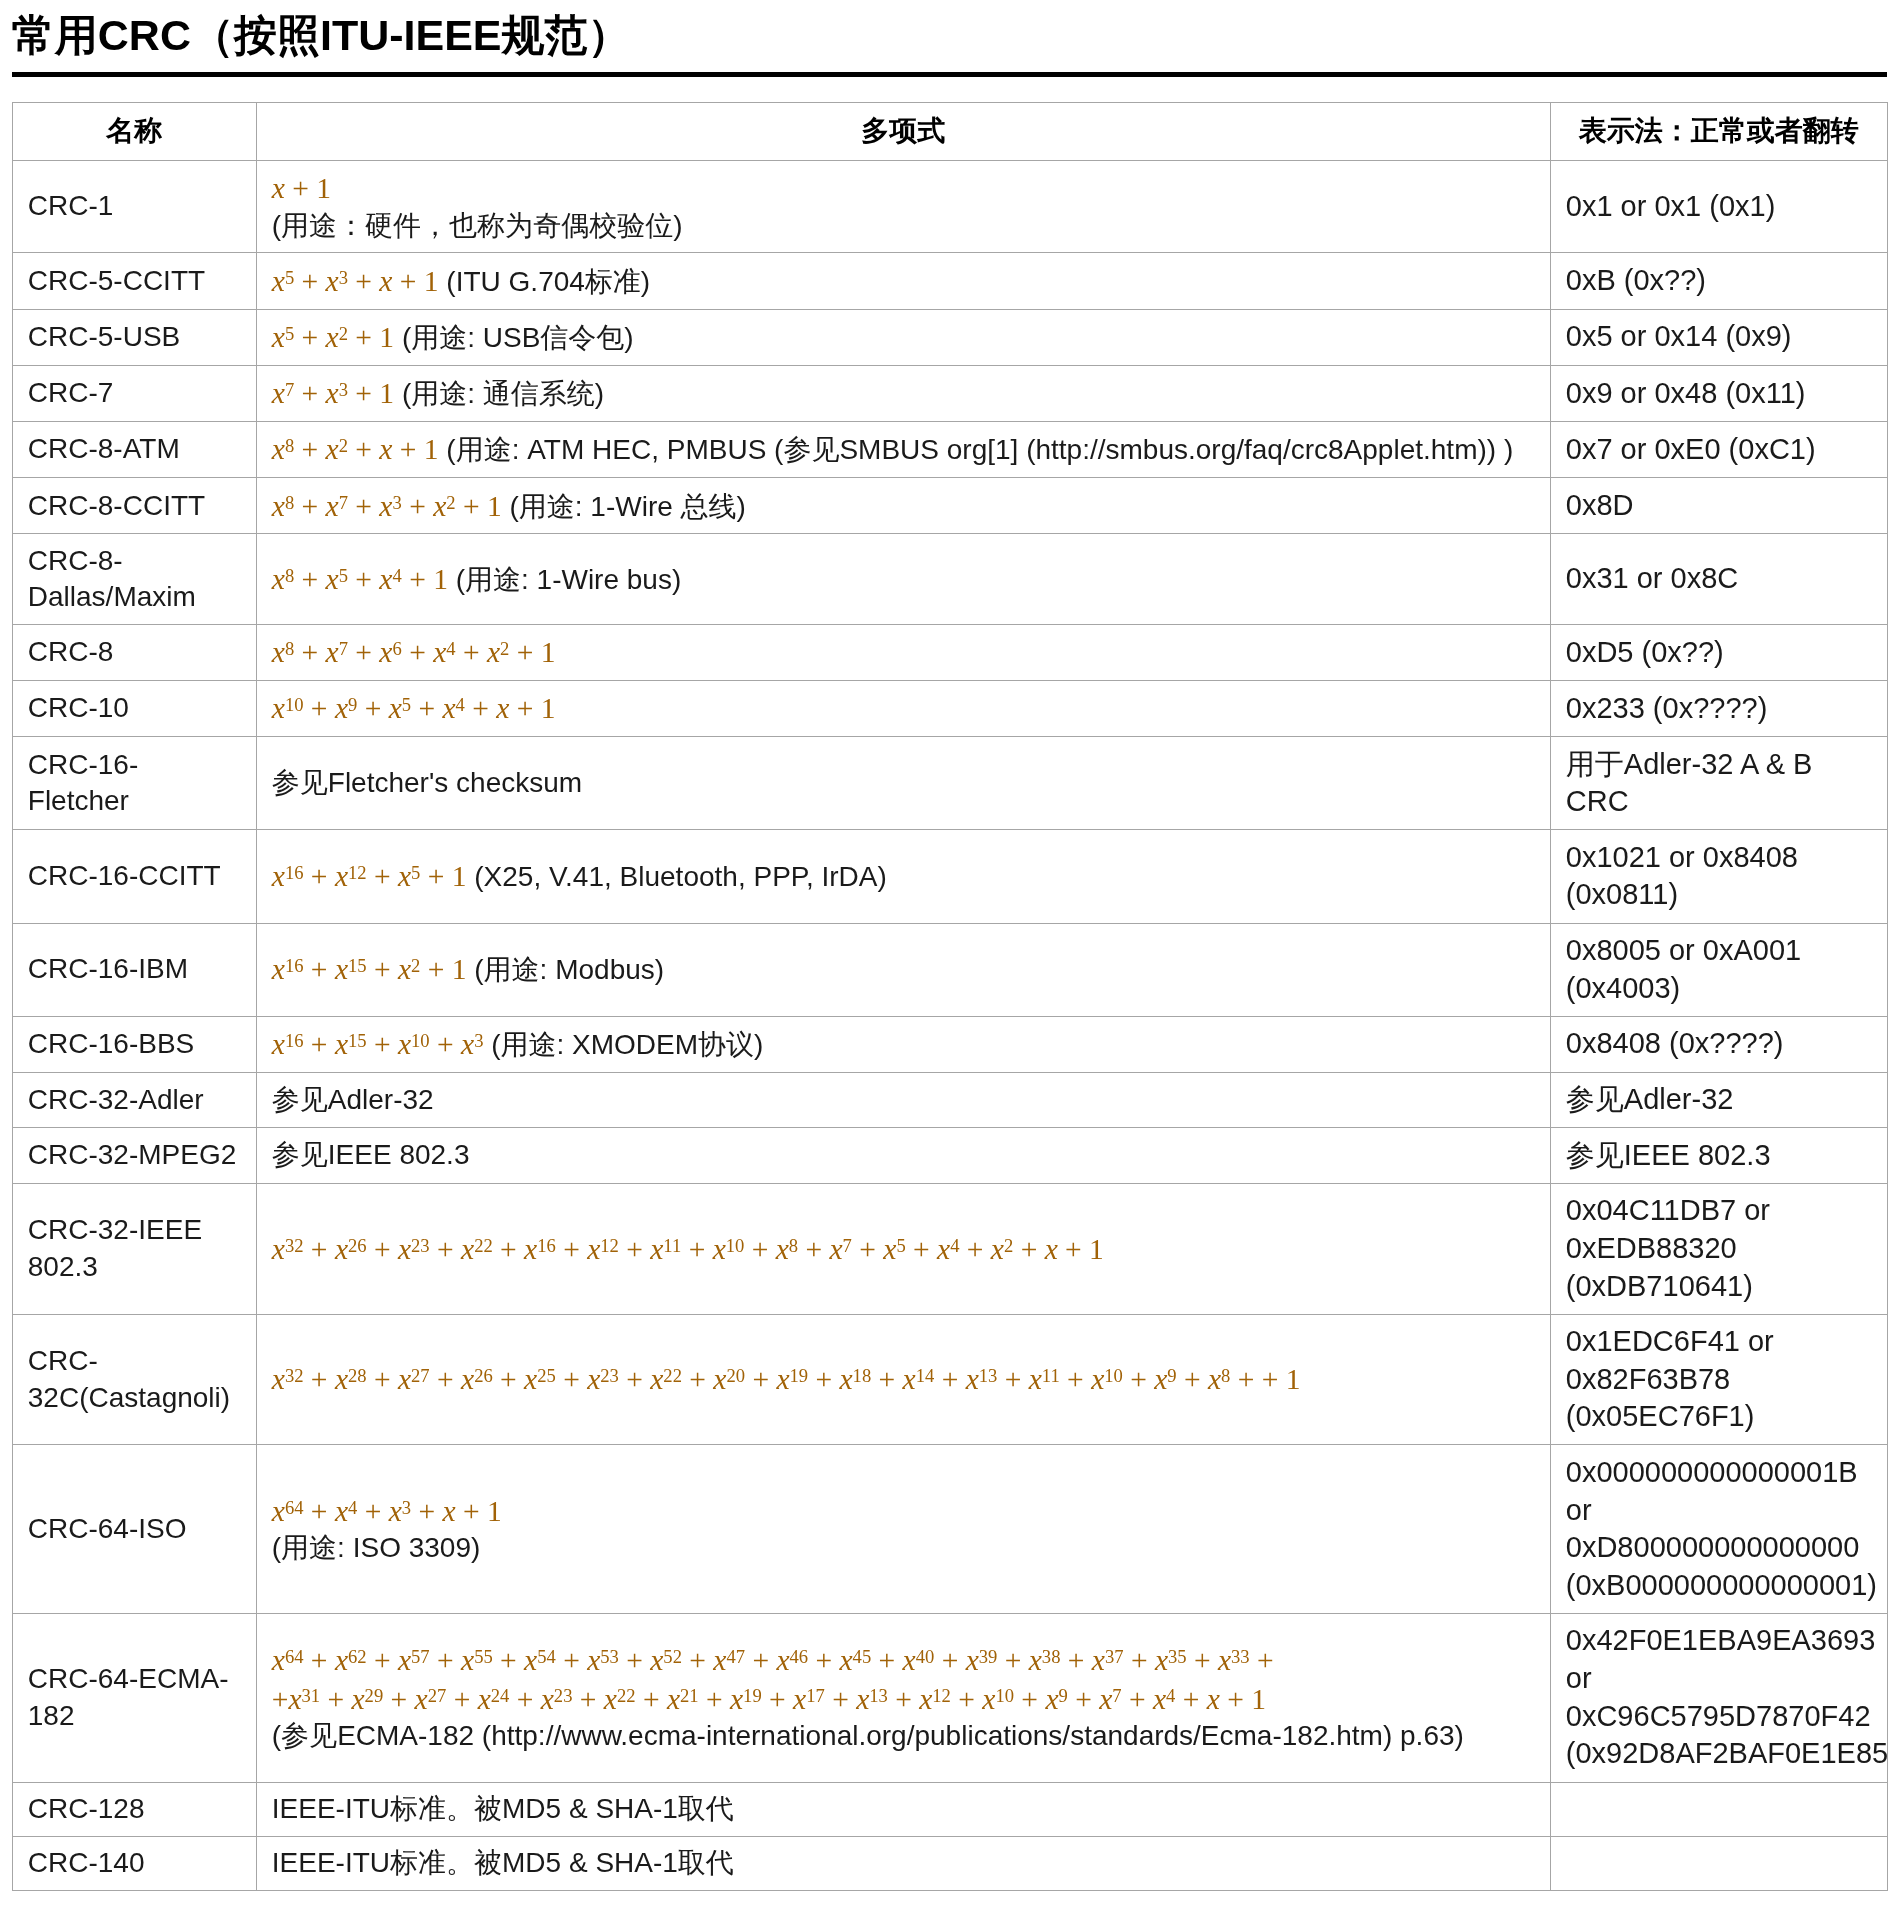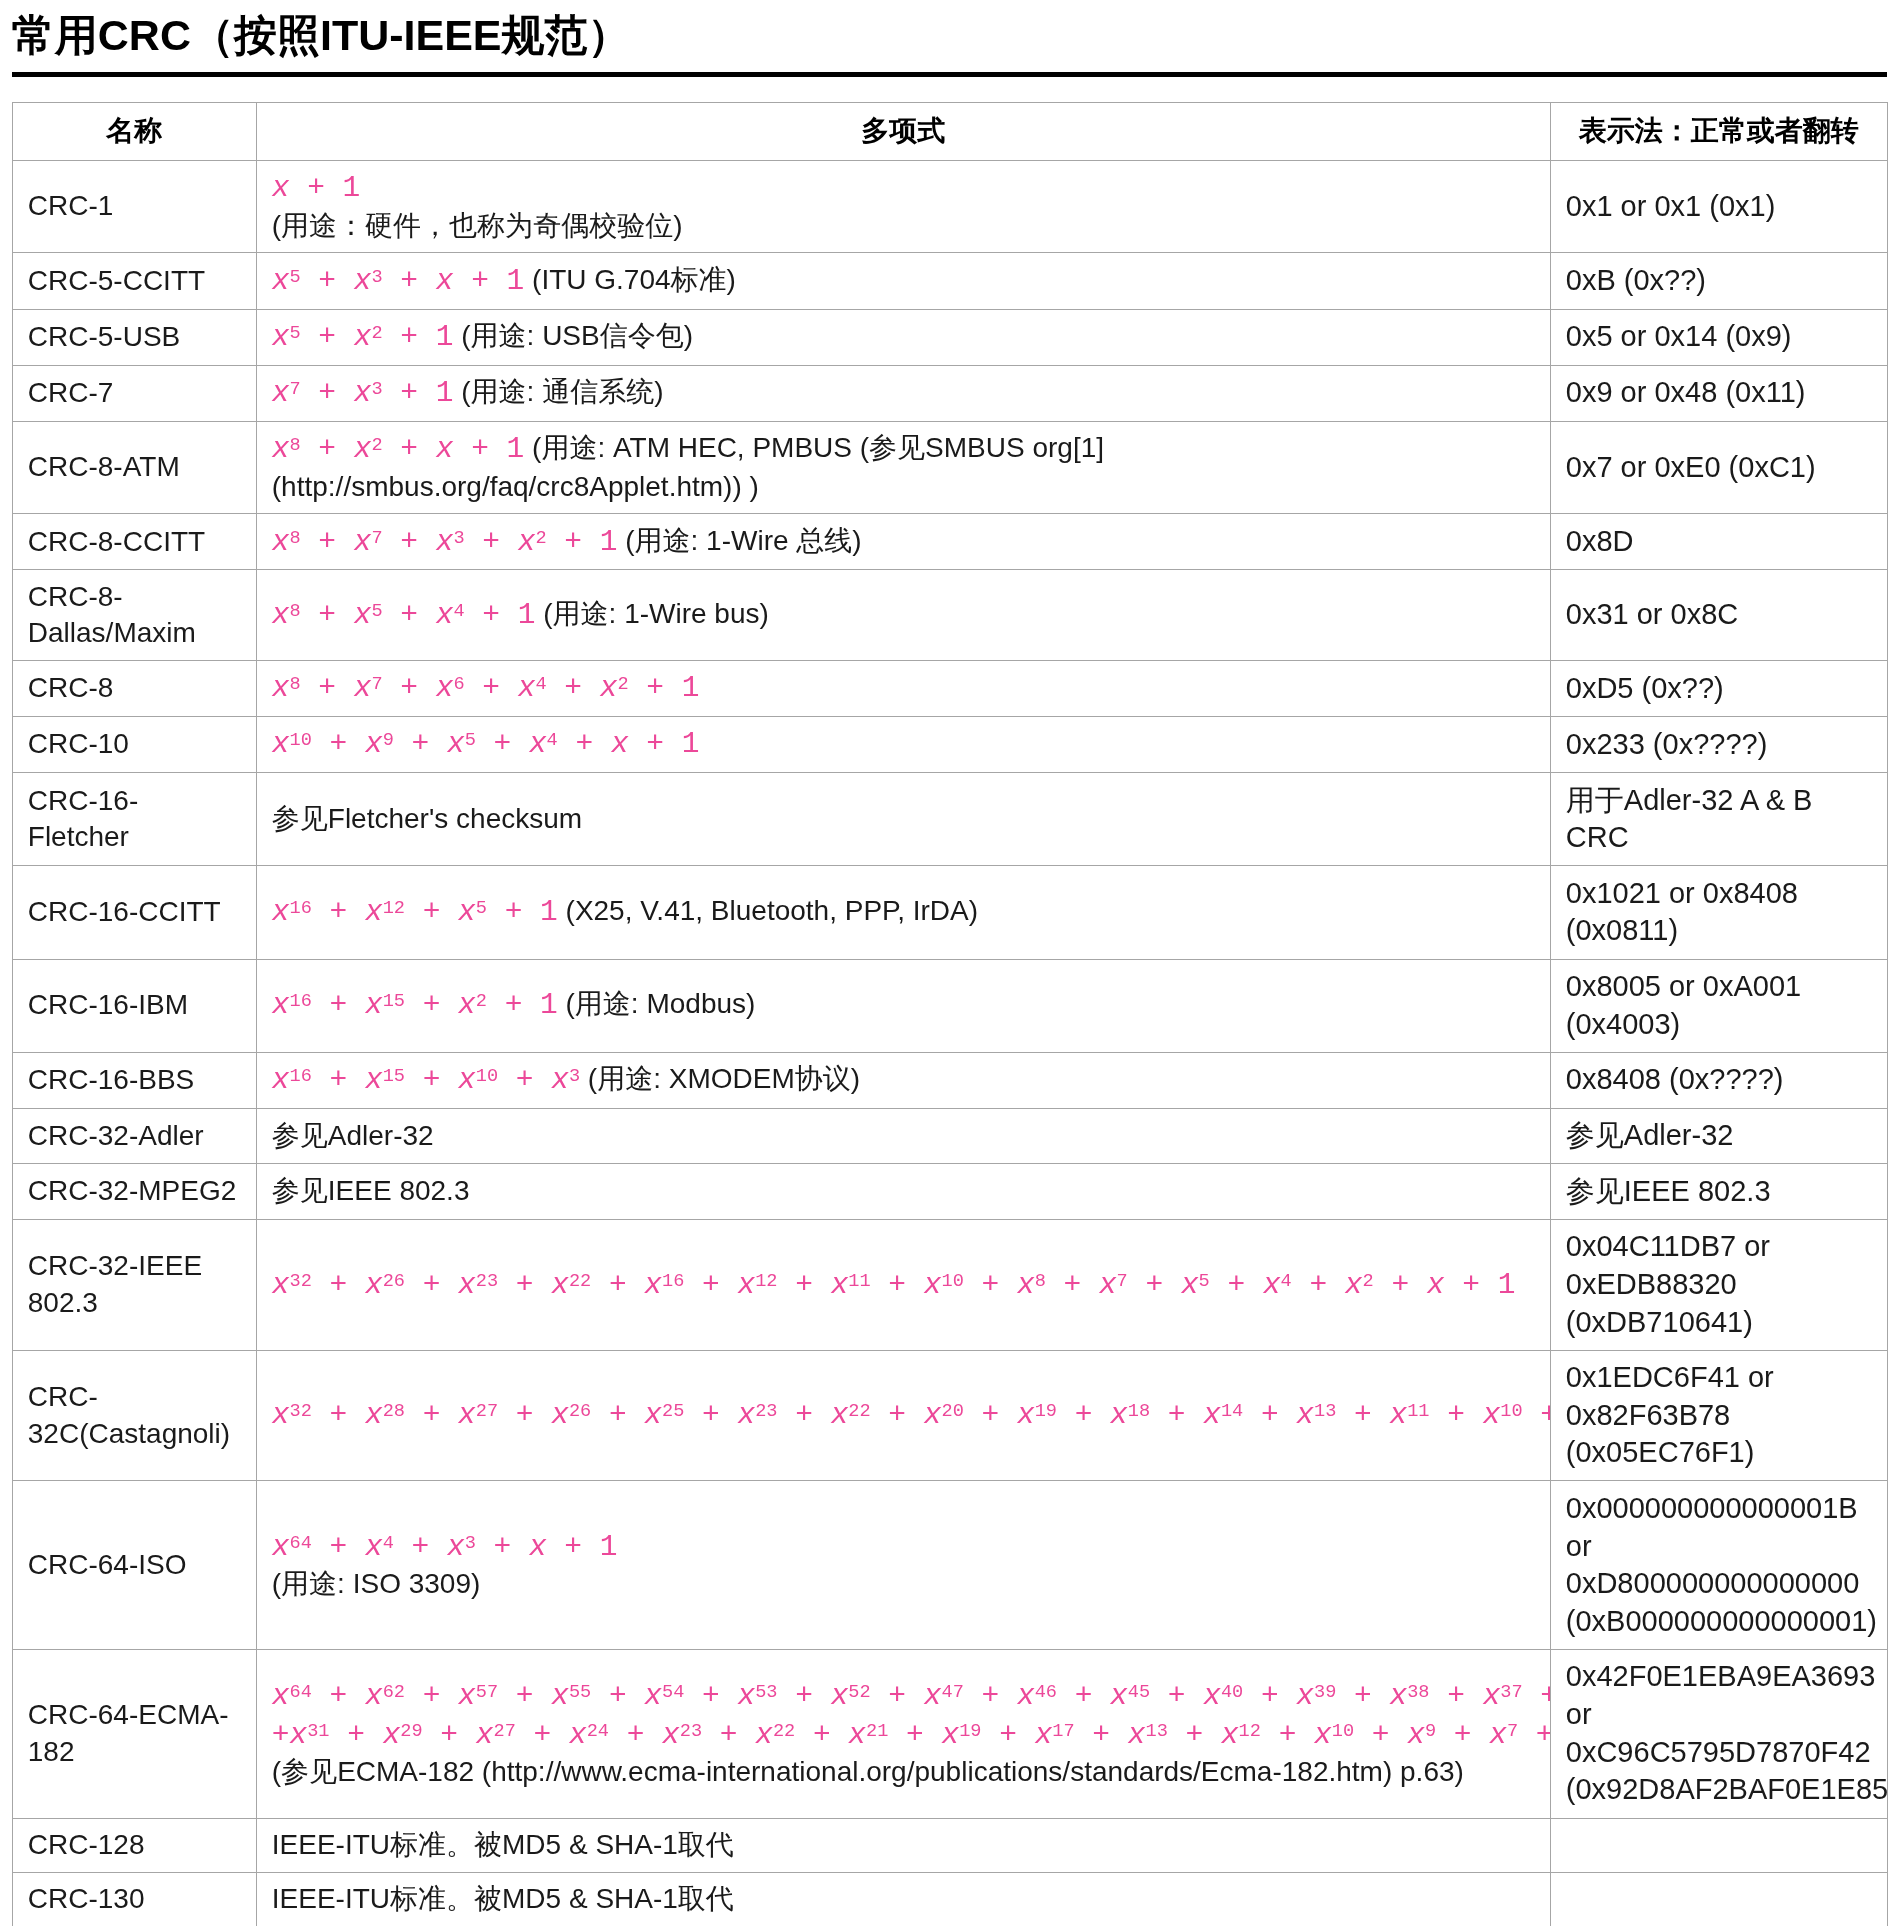--- a/index.html
+++ b/index.html
@@ -19,21 +19,21 @@
   table.crc col.c-repr{width:337px;}
   table.crc th, table.crc td{
     border:1.7px solid #a6a6a6;vertical-align:middle;text-align:left;
     padding:8.4px 15px;background:#fff;overflow:hidden;
   }
   table.crc th{
     text-align:center;font-weight:bold;padding:10px 3px;font-size:28px;color:#000;
   }
   td.name-cell{padding:8.4px 11.8px;}
   td.repr-cell{font-size:29px;}
-  .math{font-family:Liberation Mono, monospace;font-size:29.5px;white-space:nowrap;color:#ec4899;}
+  .math{font-family:Liberation Serif, serif;font-size:29.5px;white-space:nowrap;color:#a16207;}
   .math i{font-style:italic;}
   .math sup{font-size:18.6px;line-height:0;vertical-align:6.7px;letter-spacing:0;}
   .lnk{
     text-decoration-color:#b3b3b3;
     text-decoration-thickness:2.5px;
     text-underline-offset:6.7px;
     overflow-wrap:anywhere;
   }
 </style>
 </head>
@@ -151,20 +151,20 @@
           <td class="name-cell"><span>CRC-64-</span><span class="lnk">ECMA</span><span>-</span><br><span>182</span></td>
           <td class="poly-cell"><span class="math"><i>x</i><sup>64</sup> + <i>x</i><sup>62</sup> + <i>x</i><sup>57</sup> + <i>x</i><sup>55</sup> + <i>x</i><sup>54</sup> + <i>x</i><sup>53</sup> + <i>x</i><sup>52</sup> + <i>x</i><sup>47</sup> + <i>x</i><sup>46</sup> + <i>x</i><sup>45</sup> + <i>x</i><sup>40</sup> + <i>x</i><sup>39</sup> + <i>x</i><sup>38</sup> + <i>x</i><sup>37</sup> + <i>x</i><sup>35</sup> + <i>x</i><sup>33</sup> + </span><br><span class="math">+<i>x</i><sup>31</sup> + <i>x</i><sup>29</sup> + <i>x</i><sup>27</sup> + <i>x</i><sup>24</sup> + <i>x</i><sup>23</sup> + <i>x</i><sup>22</sup> + <i>x</i><sup>21</sup> + <i>x</i><sup>19</sup> + <i>x</i><sup>17</sup> + <i>x</i><sup>13</sup> + <i>x</i><sup>12</sup> + <i>x</i><sup>10</sup> + <i>x</i><sup>9</sup> + <i>x</i><sup>7</sup> + <i>x</i><sup>4</sup> + <i>x</i> + 1</span><br><span> (参见</span><span class="lnk">ECMA-182 (http://www.ecma-international.org/publications/standards/Ecma-182.htm)</span><span> p.63)</span></td>
           <td class="repr-cell"><span>0x42F0E1EBA9EA3693 or 0xC96C5795D7870F42 (0x92D8AF2BAF0E1E85)</span></td>
         </tr>
         <tr>
           <td class="name-cell"><span>CRC-128</span></td>
           <td class="poly-cell"><span>IEEE-ITU标准。被</span><span class="lnk">MD5</span><span> &amp; </span><span class="lnk">SHA-1</span><span>取代</span></td>
           <td class="repr-cell"></td>
         </tr>
         <tr>
-          <td class="name-cell"><span>CRC-130</span></td>
+          <td class="name-cell"><span>CRC-140</span></td>
           <td class="poly-cell"><span>IEEE-ITU标准。被</span><span class="lnk">MD5</span><span> &amp; </span><span class="lnk">SHA-1</span><span>取代</span></td>
           <td class="repr-cell"></td>
         </tr>
       </tbody>
   </table>
 </div>
 
 
 </body></html>

